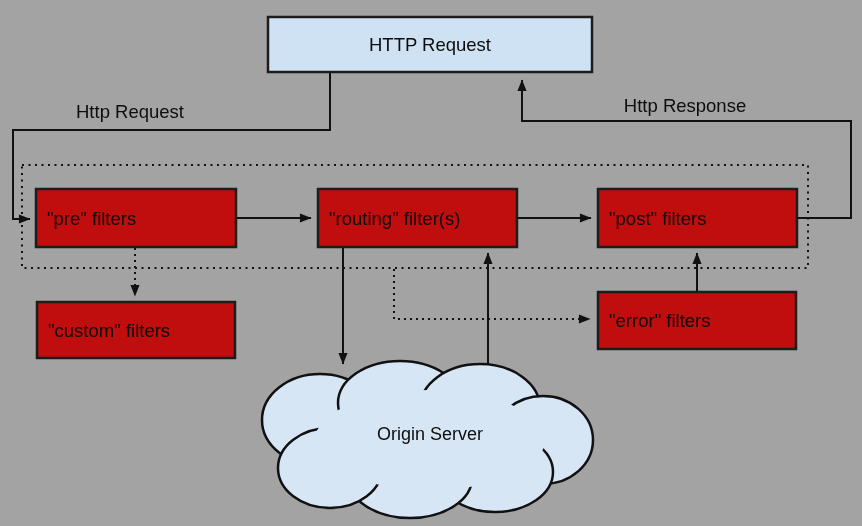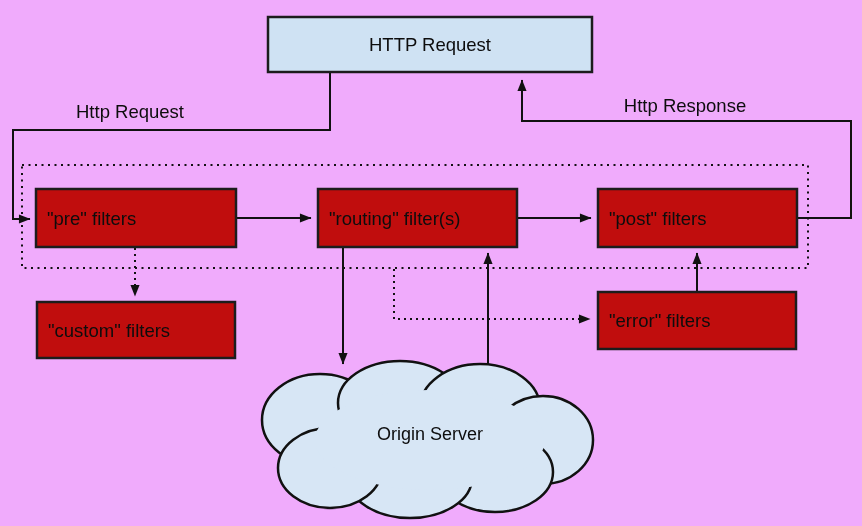--- a/index.html
+++ b/index.html
@@ -1,20 +1,20 @@
 <!DOCTYPE html>
 <html><head>
 <meta charset="utf-8">
 <style>
   html, body { margin: 0; padding: 0; background: #ffffff; }
   .canvas {
     position: relative;
     width: 862px;
     height: 526px;
-    background: #f0abfc;
+    background: #a3a3a3;
     font-family: "Liberation Sans", sans-serif;
     overflow: hidden;
   }
   svg { display: block; }
   .edge {
     stroke: #111111;
     stroke-width: 2;
     fill: none;
   }
   .dotted {

